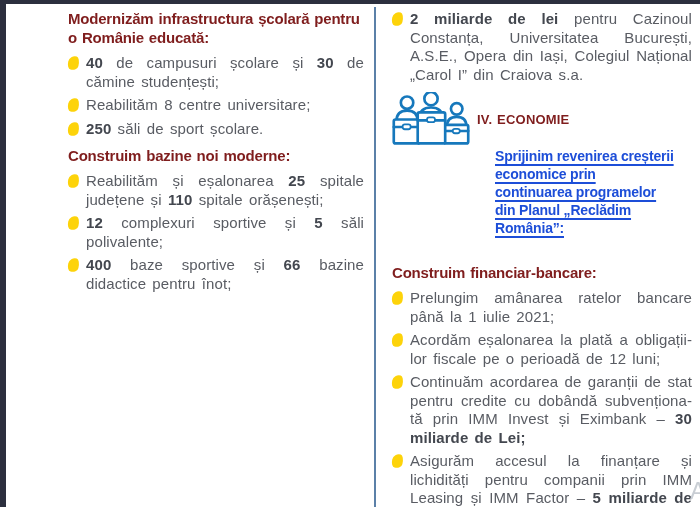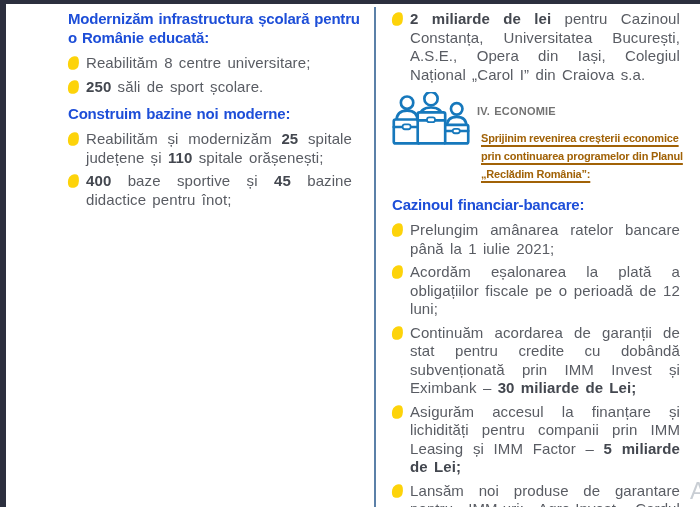--- a/index.html
+++ b/index.html
@@ -10,74 +10,82 @@
     font-size:15px;line-height:18.5px;
     letter-spacing:0.1px;word-spacing:2px;
   }
   .frame-top{position:absolute;top:0;left:0;width:700px;height:4px;background:#2c2f3e;}
   .frame-left{position:absolute;top:0;left:0;width:6px;height:507px;background:#2c2f3e;}
   .divider{position:absolute;top:7px;left:374px;width:2px;height:500px;background:#5b80a8;}
   .col{position:absolute;top:0;}
   .col-left{left:68px;width:296px;padding-top:9px;}
   .col-right{left:392px;width:300px;padding-top:10px;}
   .section-heading{
-    font-weight:700;color:#1d4ed8;font-size:15px;line-height:19px;
+    font-weight:700;color:#7f1d1d;font-size:15px;line-height:19px;
     letter-spacing:-0.2px;word-spacing:1px;margin:8px 0 7px 0;
   }
   .section-heading:first-child{margin-top:0;}
-  .bullet-item{display:flex;margin:0 12px 5px 0;}
+  .bullet-item{display:flex;margin:0 0 5px 0;}
   .bullet-marker{
     flex:0 0 11px;width:11px;height:14px;margin:2px 7px 0 0;
     background:#fdd30a;border-radius:64% 36% 62% 38% / 48% 64% 36% 52%;
     transform:rotate(14deg);
   }
   .bullet-text{margin:0;text-align:justify;hyphens:manual;-webkit-hyphens:manual;}
   .bullet-text .b{font-weight:700;color:#43474f;}
   .chapter{display:flex;align-items:flex-start;margin:6px 0 8px 0;}
   .chapter-icon{flex:0 0 78px;margin:2px 7px 0 0;}
   .chapter-text{padding-top:8px;width:215px;}
   .chapter-title{
-    margin:4px 0 8px 0;color:#737373;font-weight:700;
-    font-size:11px;line-height:19px;letter-spacing:0.2px;word-spacing:1px;
+    margin:12px 0 8px 0;color:#7f1d1d;font-weight:700;
+    font-size:13px;line-height:19px;letter-spacing:0.2px;word-spacing:1px;
   }
   .chapter-subtitle{
-    margin:4px;color:#a16207;font-weight:700;
-    font-size:11px;line-height:18px;letter-spacing:-0.2px;word-spacing:0;
+    margin:18px;color:#1d4ed8;font-weight:700;
+    font-size:14px;line-height:18px;letter-spacing:-0.2px;word-spacing:0;
     text-decoration:underline;text-decoration-thickness:2px;text-underline-offset:3px;
   }
   .watermark{
     position:absolute;right:-6px;bottom:4px;
     color:#c9ced4;font-size:24px;line-height:24px;font-weight:400;
   }
 </style>
 </head>
 <body>
 
 <div class="frame-top"></div>
 <div class="frame-left"></div>
 <div class="divider"></div>
 
 <div class="col col-left" id="left-sections">
     <h3 class="section-heading">Modernizăm infrastructura școlară pentru o Românie educată:</h3>
     <div class="bullet-item">
       <span class="bullet-marker"></span>
+      <p class="bullet-text"><span class="b">40</span><span> de campusuri școlare și </span><span class="b">30</span><span> de cămine studențești;</span></p>
+    </div>
+    <div class="bullet-item">
+      <span class="bullet-marker"></span>
       <p class="bullet-text"><span>Reabilităm 8 centre universitare;</span></p>
     </div>
     <div class="bullet-item">
       <span class="bullet-marker"></span>
       <p class="bullet-text"><span class="b">250</span><span> săli de sport școlare.</span></p>
     </div>
     <h3 class="section-heading">Construim bazine noi moderne:</h3>
     <div class="bullet-item">
       <span class="bullet-marker"></span>
-      <p class="bullet-text"><span>Reabilităm și modernizăm </span><span class="b">25</span><span> spitale județene și </span><span class="b">110</span><span> spitale orășenești;</span></p>
+      <p class="bullet-text"><span>Reabilităm și eșalonarea </span><span class="b">25</span><span> spitale județene și </span><span class="b">110</span><span> spitale orășenești;</span></p>
     </div>
     <div class="bullet-item">
       <span class="bullet-marker"></span>
-      <p class="bullet-text"><span class="b">400</span><span> baze sportive și </span><span class="b">45</span><span> bazine didactice pentru înot;</span></p>
+      <p class="bullet-text"><span class="b">12</span><span> complexuri sportive și </span><span class="b">5</span><span> săli polivalente;</span></p>
+    </div>
+    <div class="bullet-item">
+      <span class="bullet-marker"></span>
+      <p class="bullet-text"><span class="b">400</span><span> baze sportive și </span><span class="b">66</span><span> bazine didactice pentru înot;</span></p>
     </div>
   </div>
 
 <div class="col col-right">
   <div id="right-intro">
       <div class="bullet-item">
         <span class="bullet-marker"></span>
         <p class="bullet-text"><span class="b">2 miliarde de lei</span><span> pentru Cazinoul Constanța, Universitatea București, A.S.E., Opera din Iași, Colegiul Național „Carol I” din Craiova s.a.</span></p>
       </div>
     </div>
@@ -108,21 +116,21 @@
         <rect x="39.5" y="28.5" width="9" height="5.5" rx="2.5" stroke-width="2"></rect>
       </g>
     </svg>
     <div class="chapter-text">
       <h2 class="chapter-title">IV. ECONOMIE</h2>
       <h3 class="chapter-subtitle">Sprijinim revenirea creșterii economice prin continuarea programelor din Planul „Reclădim România”:</h3>
     </div>
   </div>
 
   <div id="right-sections">
-      <h3 class="section-heading">Cazinoul financiar-bancare:</h3>
+      <h3 class="section-heading">Construim financiar-bancare:</h3>
       <div class="bullet-item">
         <span class="bullet-marker"></span>
         <p class="bullet-text"><span>Prelungim amânarea ratelor bancare până la 1 iulie 2021;</span></p>
       </div>
       <div class="bullet-item">
         <span class="bullet-marker"></span>
         <p class="bullet-text"><span>Acordăm eșalonarea la plată a obligații­lor fiscale pe o perioadă de 12 luni;</span></p>
       </div>
       <div class="bullet-item">
         <span class="bullet-marker"></span>

